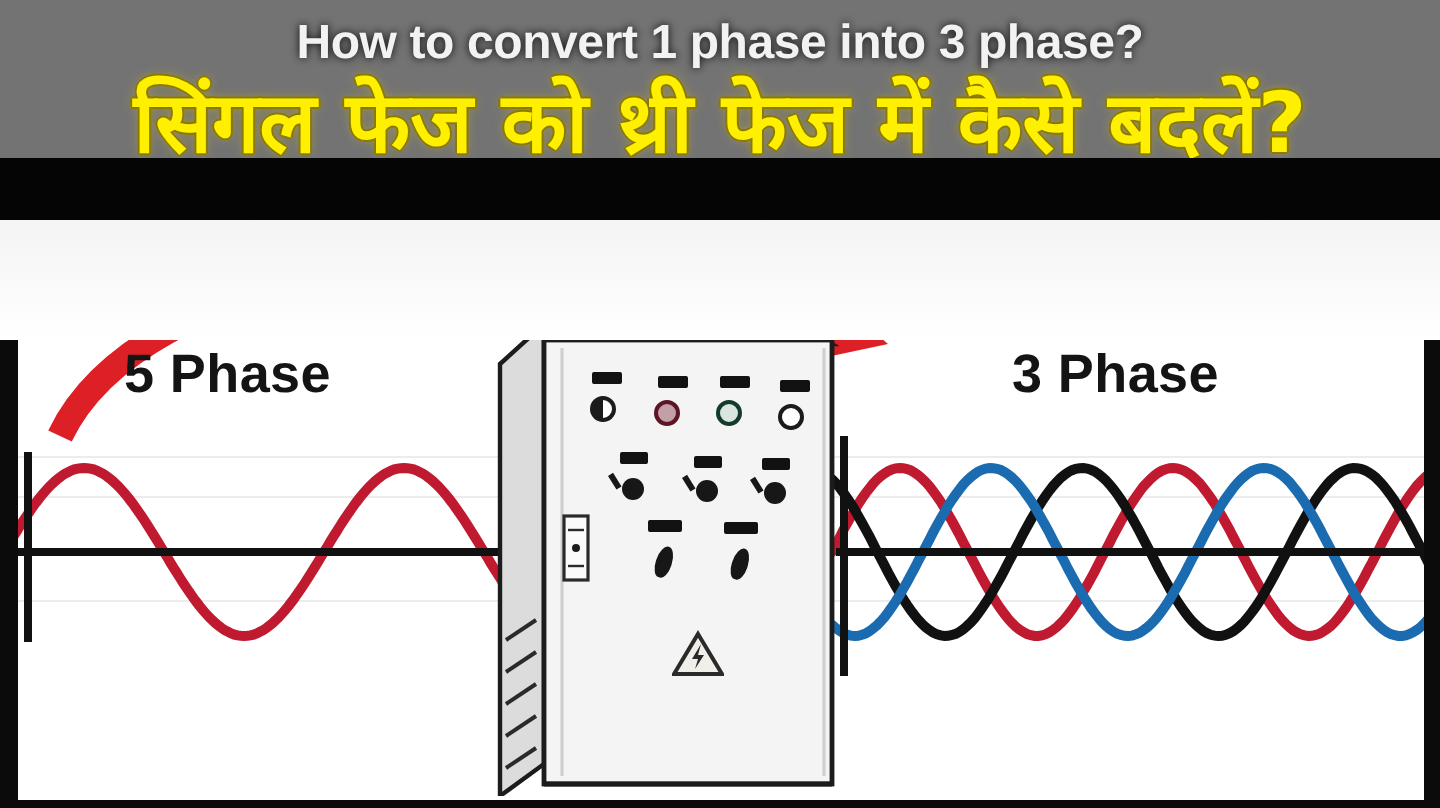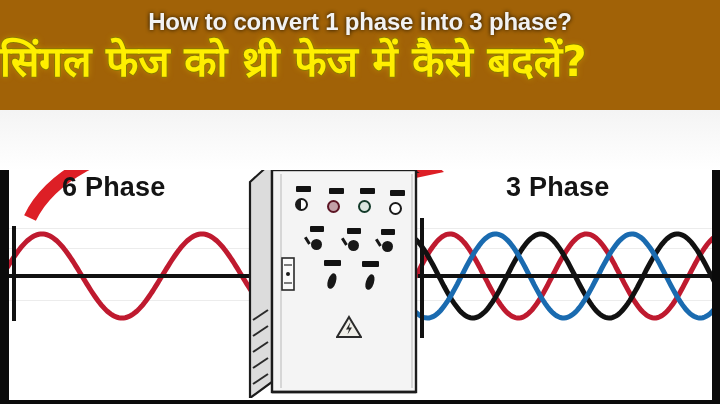--- a/index.html
+++ b/index.html
@@ -9,37 +9,37 @@
   }
   #stage{
     position:relative;
     width:720px;height:404px;
     background:#050505;
     overflow:hidden;
   }
 
   
   #title-band{
-    position:absolute;left:0;top:0;width:720px;height:110px;
-    background:#a16207;
+    position:absolute;left:0;top:0;width:720px;height:79px;
+    background:#737373;
     overflow:hidden;
   }
   #title-en{
     position:absolute;left:0;top:8px;width:720px;
     text-align:center;
     color:#f2f2f2;
     font-size:24px;
     font-weight:bold;
     letter-spacing:-0.2px;
     text-shadow:0 0 4px rgba(0,0,0,.9);
     white-space:nowrap;
   }
   #title-hi{
     position:absolute;left:0;top:41px;width:720px;
-    text-align:left;
+    text-align:center;
     color:#ffef00;
     font-size:42px;
     font-weight:bold;
     line-height:1.0;
     font-family:"DejaVu Sans","Liberation Sans",sans-serif;
     white-space:nowrap;
     text-shadow:
       1px 0 0 #8a7a00, -1px 0 0 #8a7a00,
       0 1px 0 #8a7a00, 0 -1px 0 #8a7a00,
       0 0 6px rgba(255,220,0,.35);
@@ -162,21 +162,21 @@
     <div class="bus" id="bus-left"></div>
     <div class="bus" id="bus-right"></div>
     <div class="vbar" id="vbar-left"></div>
     <div class="vbar" id="vbar-right"></div>
 
     <svg class="wave" width="720" height="294" viewBox="0 0 720 294">
       <path id="arrow-arc" fill="none" stroke-width="13" stroke-linecap="butt" d="M 30 108 C 70 24, 250 -4, 392 38" stroke="#dd1f26"></path>
       <polygon id="arrow-head" points="382,8 444,62 378,76" fill="#dd1f26"></polygon>
     </svg>
 
-    <div class="phase-label" id="label-1phase">6 Phase</div>
+    <div class="phase-label" id="label-1phase">5 Phase</div>
     <div class="phase-label" id="label-3phase">3 Phase</div>
 
     <div id="panel">
       <svg width="172" height="238" viewBox="0 0 172 238">
 
         <polygon points="2,22 24,2 24,222 2,238" fill="#dcdcdc" stroke="#1c1c1c" stroke-width="2.2"></polygon>
 
         <polygon points="24,2 152,2 168,12 38,12" fill="#ededed" stroke="#1c1c1c" stroke-width="2.2"></polygon>
 
         <rect x="24" y="10" width="144" height="222" fill="#f4f4f4" stroke="#1c1c1c" stroke-width="2.4"></rect>

